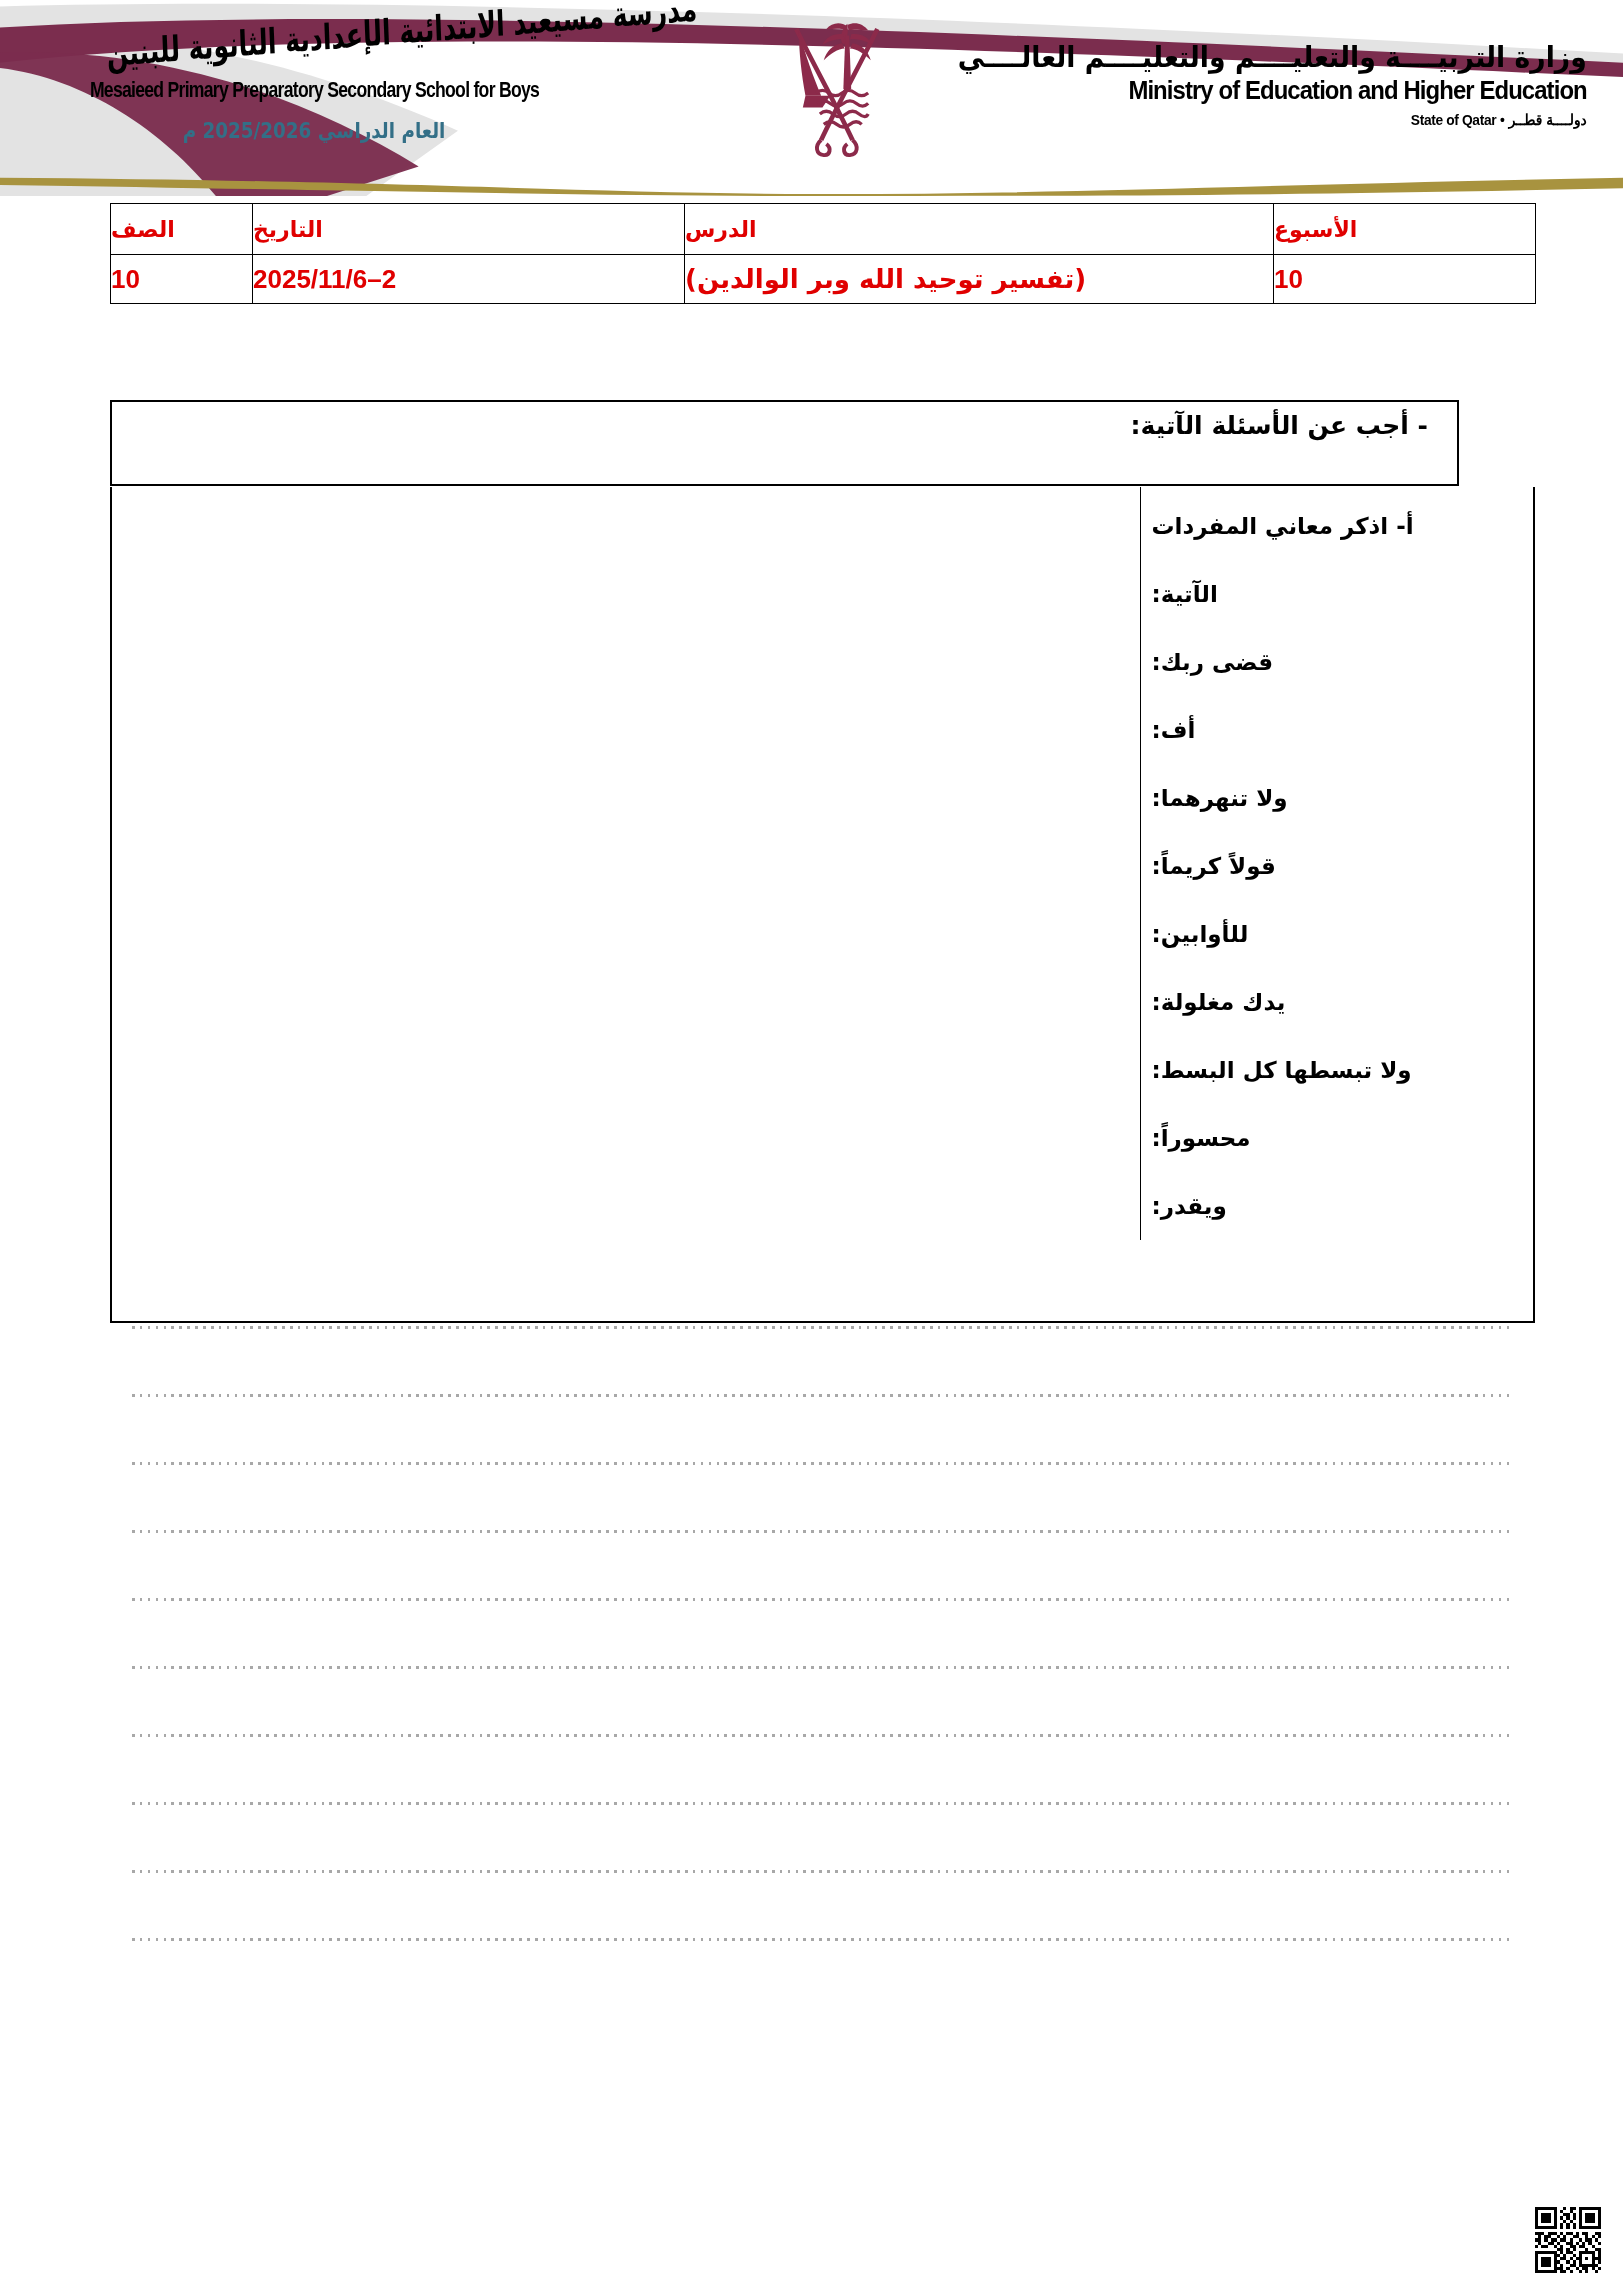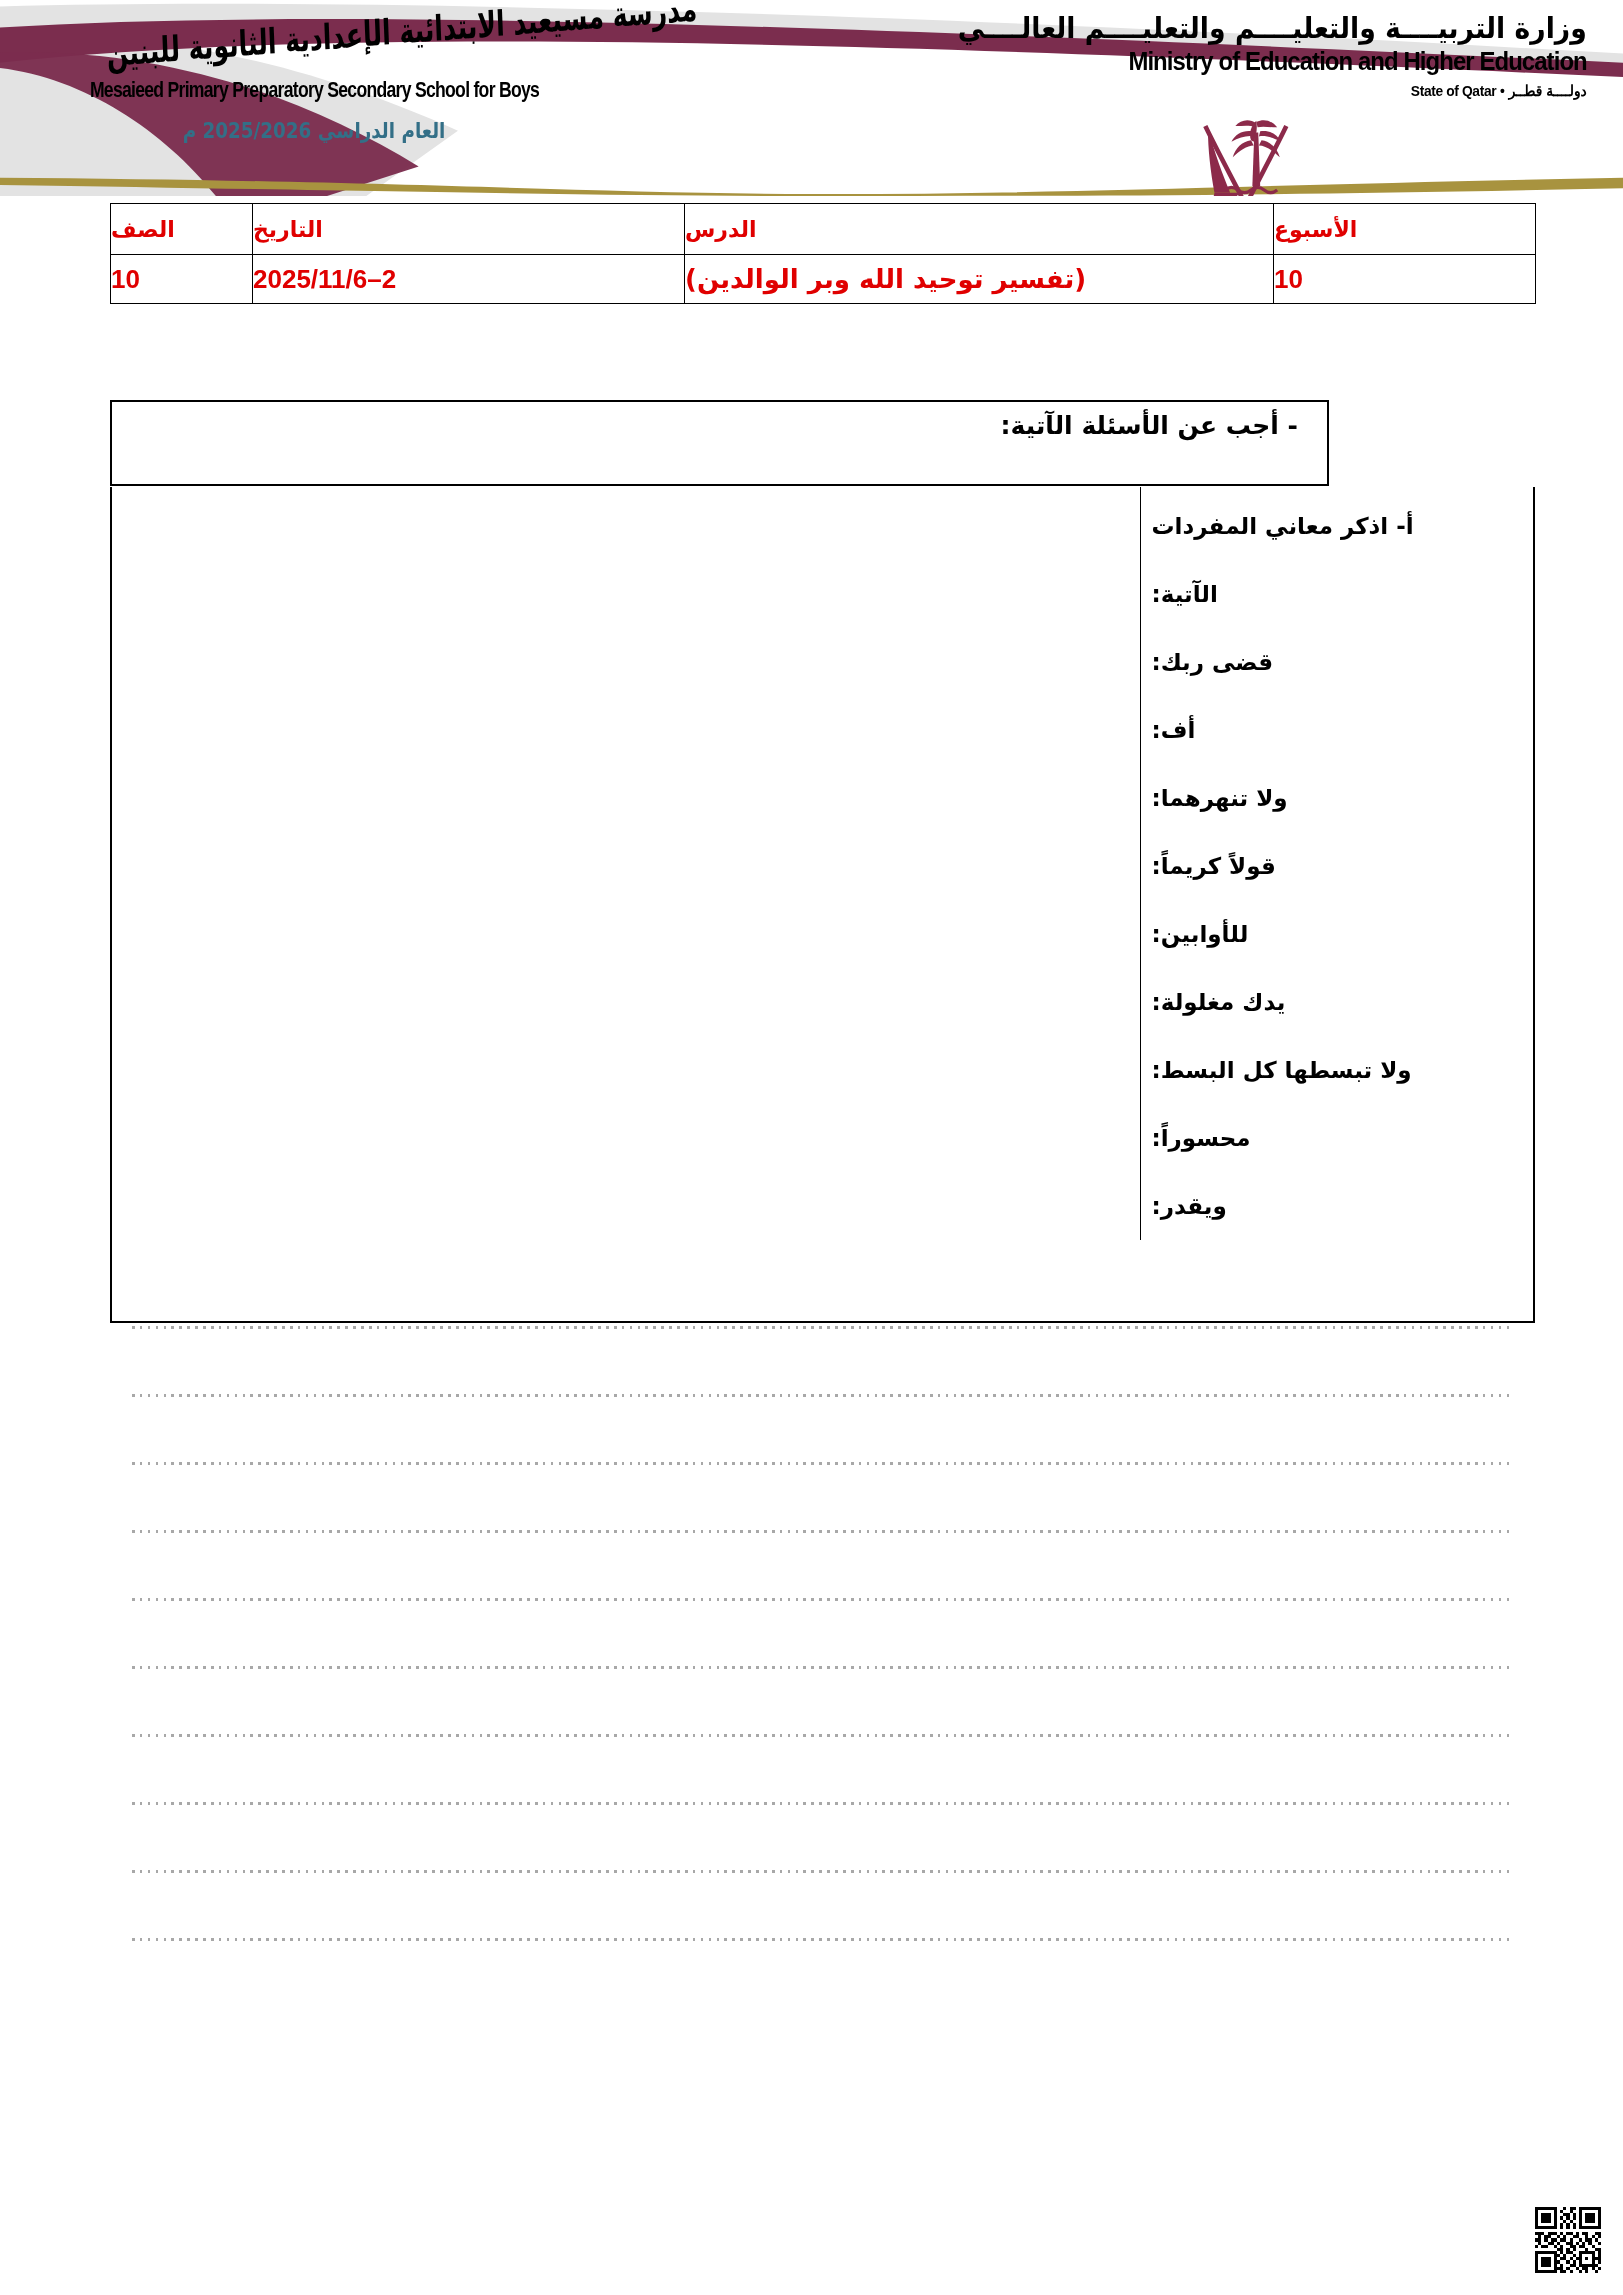--- a/index.html
+++ b/index.html
@@ -79,21 +79,20 @@
     white-space: nowrap;
     direction: rtl;
   }
 
   
   .ministry {
     position: absolute;
     right: 36px;
     top: 11.8px;
     display: flex;
-    flex-direction: column;
     align-items: center;
     gap: 9.2px;
   }
   .ministry-text {
     text-align: right;
     direction: rtl;
   }
   .ministry-ar {
     font-family: "DejaVu Sans", sans-serif;
     font-size: 29px;
@@ -160,21 +159,21 @@
   .col-week   { width: 262px; }
   .col-lesson { width: 589px; }
   .col-date   { width: 432px; }
   .col-class  { width: 142px; }
 
   
   .instruction-box {
     position: absolute;
     left: 110px;
     top: 400px;
-    width: 1219px;
+    width: 1349px;
     height: 86px;
     border: 2px solid #000000;
     box-sizing: border-box;
     direction: rtl;
   }
   .instruction-text {
     font-family: "DejaVu Sans", sans-serif;
     font-size: 25px;
     font-weight: 700;
     color: #000;

